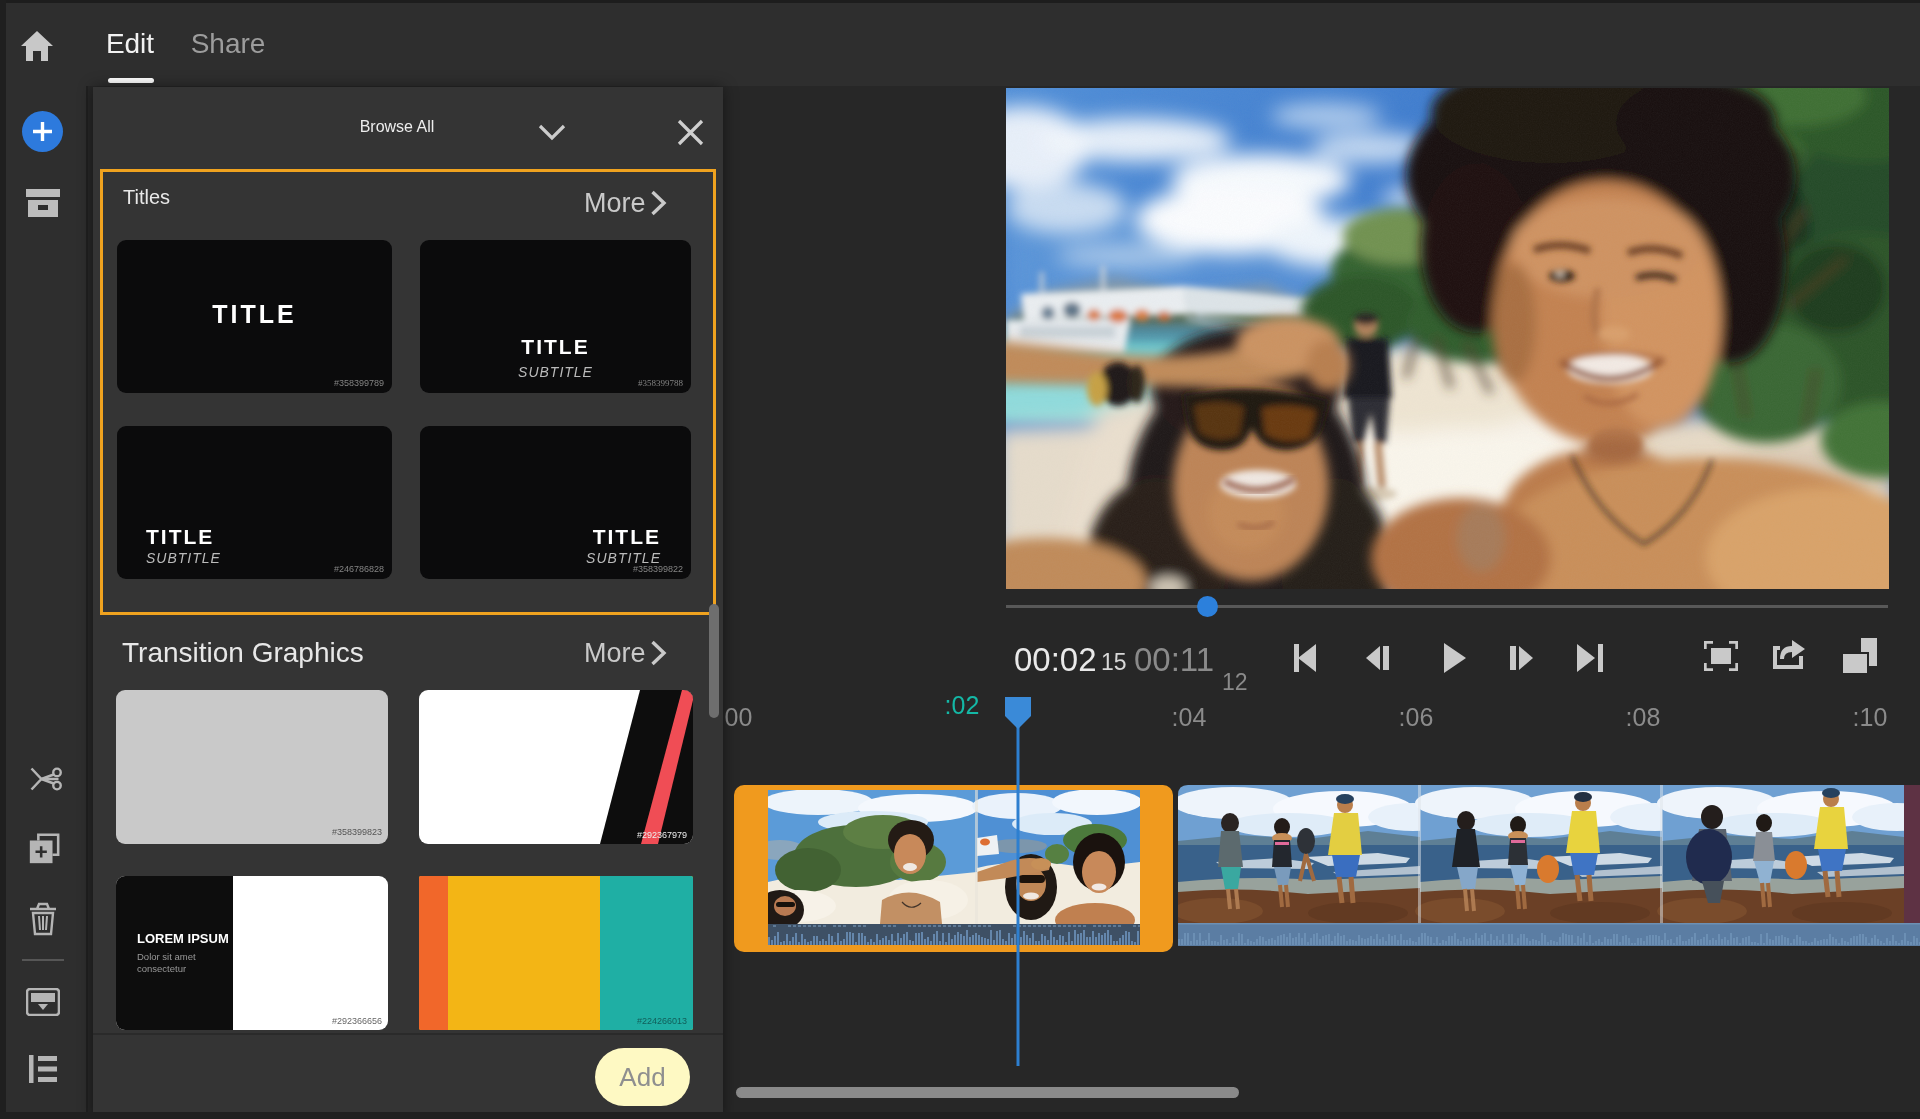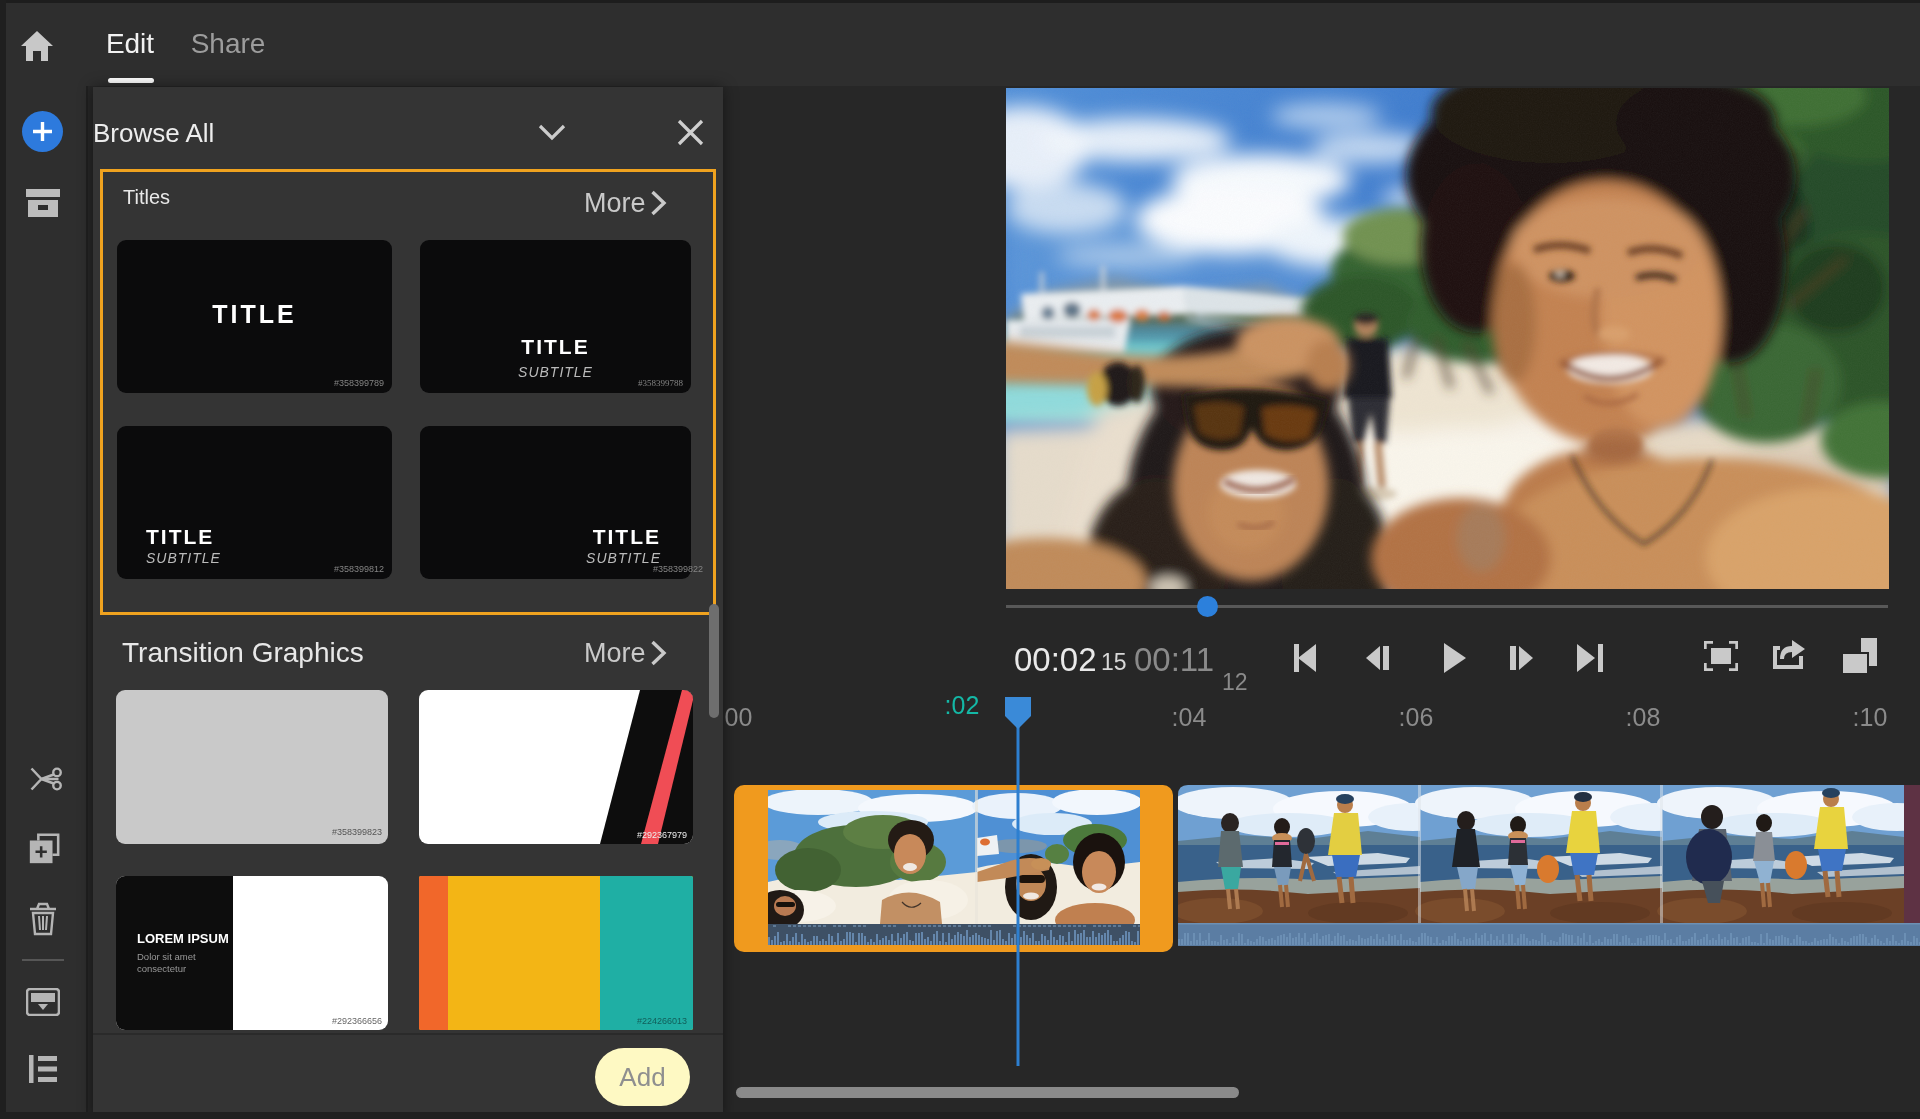--- a/index.html
+++ b/index.html
@@ -49,21 +49,21 @@
 </svg>
 <svg class="abs" style="left:28px;top:1054px;" width="30" height="30" viewBox="0 0 30 30">
  <rect x="1" y="1" width="4.5" height="28" fill="#b5b5b5"></rect>
  <rect x="10" y="2" width="19" height="5" fill="#b5b5b5"></rect>
  <rect x="10" y="12.5" width="19" height="5" fill="#b5b5b5"></rect>
  <rect x="10" y="23" width="19" height="5" fill="#b5b5b5"></rect>
 </svg>
 
 <div class="abs" style="left:0;top:0;width:0;height:0;z-index:5">
 <div class="abs" style="left:93px;top:87px;width:630px;height:1032px;background:#343434;box-shadow:0 0 14px rgba(0,0,0,0.45);"></div>
-<div class="abs" style="left:93px;top:118px;width:608px;text-align:left;font-size:26px;color:#ededed;">Browse All</div>
+<div class="abs" style="left:93px;top:118px;width:608px;text-align:center;font-size:16px;color:#ededed;">Browse All</div>
 <svg class="abs" style="left:538px;top:124px;" width="28" height="17" viewBox="0 0 28 17">
  <path d="M2 2 L14 14 L26 2" stroke="#cccccc" stroke-width="3.2" fill="none"></path>
 </svg>
 <svg class="abs" style="left:677px;top:119px;" width="27" height="27" viewBox="0 0 27 27">
  <path d="M2 2 L25 25 M25 2 L2 25" stroke="#cfcfcf" stroke-width="3.2" fill="none"></path>
 </svg>
 <div class="abs" style="left:100px;top:169px;width:616px;height:446px;border:3px solid #efa21f;box-sizing:border-box;"></div>
 <div class="abs" style="left:123px;top:186px;font-size:20px;color:#e8e8e8;">Titles</div>
 <div class="abs" style="left:584px;top:188px;font-size:27px;color:#c9c9c9;">More</div>
 <svg class="abs" style="left:650px;top:190px;" width="17" height="26" viewBox="0 0 17 26">
@@ -72,25 +72,25 @@
 <div class="abs" style="left:117px;top:240px;width:275px;height:153px;background:#0b0b0c;border-radius:9px;"></div>
       <div class="abs" style="left:117px;top:300px;width:275px;text-align:center;font-size:25px;font-weight:bold;letter-spacing:3px;color:#fff;">TITLE</div>
       <div class="abs" style="left:117px;top:378px;width:267px;text-align:right;font-size:9px;color:#848484;">#358399789</div>
       <div class="abs" style="left:420px;top:240px;width:271px;height:153px;background:#0b0b0c;border-radius:9px;"></div>
       <div class="abs" style="left:420px;top:335px;width:271px;text-align:center;font-size:21px;font-weight:bold;letter-spacing:2px;color:#fff;">TITLE</div>
       <div class="abs" style="left:420px;top:364px;width:271px;text-align:center;font-size:14px;font-style:italic;letter-spacing:1px;color:#bbb;">SUBTITLE</div>
       <div class="abs" style="left:420px;top:378px;width:263px;text-align:right;font-size:9px;color:#848484;font-family:Liberation Serif, serif;">#358399788</div>
       <div class="abs" style="left:117px;top:426px;width:275px;height:153px;background:#0b0b0c;border-radius:9px;"></div>
       <div class="abs" style="left:146px;top:525px;font-size:21px;font-weight:bold;letter-spacing:2px;color:#fff;">TITLE</div>
       <div class="abs" style="left:146px;top:550px;font-size:14px;font-style:italic;letter-spacing:1px;color:#bbb;">SUBTITLE</div>
-      <div class="abs" style="left:117px;top:564px;width:267px;text-align:right;font-size:9px;color:#848484;">#358399812</div>
+      <div class="abs" style="left:117px;top:564px;width:267px;text-align:right;font-size:9px;color:#848484;">#246786828</div>
       <div class="abs" style="left:420px;top:426px;width:271px;height:153px;background:#0b0b0c;border-radius:9px;"></div>
       <div class="abs" style="left:420px;top:525px;width:241px;text-align:right;font-size:21px;font-weight:bold;letter-spacing:2px;color:#fff;">TITLE</div>
       <div class="abs" style="left:420px;top:550px;width:241px;text-align:right;font-size:14px;font-style:italic;letter-spacing:1px;color:#bbb;">SUBTITLE</div>
-      <div class="abs" style="left:420px;top:564px;width:263px;text-align:right;font-size:9px;color:#848484;padding-left:20px;">#358399822</div>
+      <div class="abs" style="left:420px;top:564px;width:263px;text-align:right;font-size:9px;color:#848484;">#358399822</div>
 <div class="abs" style="left:122px;top:637px;font-size:28px;color:#e8e8e8;white-space:nowrap;">Transition Graphics</div>
 <div class="abs" style="left:584px;top:638px;font-size:27px;color:#c9c9c9;">More</div>
 <svg class="abs" style="left:650px;top:640px;" width="17" height="26" viewBox="0 0 17 26">
  <path d="M2.5 2 L14 13 L2.5 24" stroke="#c9c9c9" stroke-width="3.4" fill="none"></path>
 </svg>
 <div class="abs" style="left:116px;top:690px;width:272px;height:154px;background:#c9c9c9;border-radius:9px;"></div>
 <div class="abs" style="left:116px;top:827px;width:266px;text-align:right;font-size:9px;color:#555;">#358399823</div>
 <svg class="abs" style="left:419px;top:690px;" width="274" height="154" viewBox="0 0 274 154">
  <defs>
           <clipPath id="g2c">

